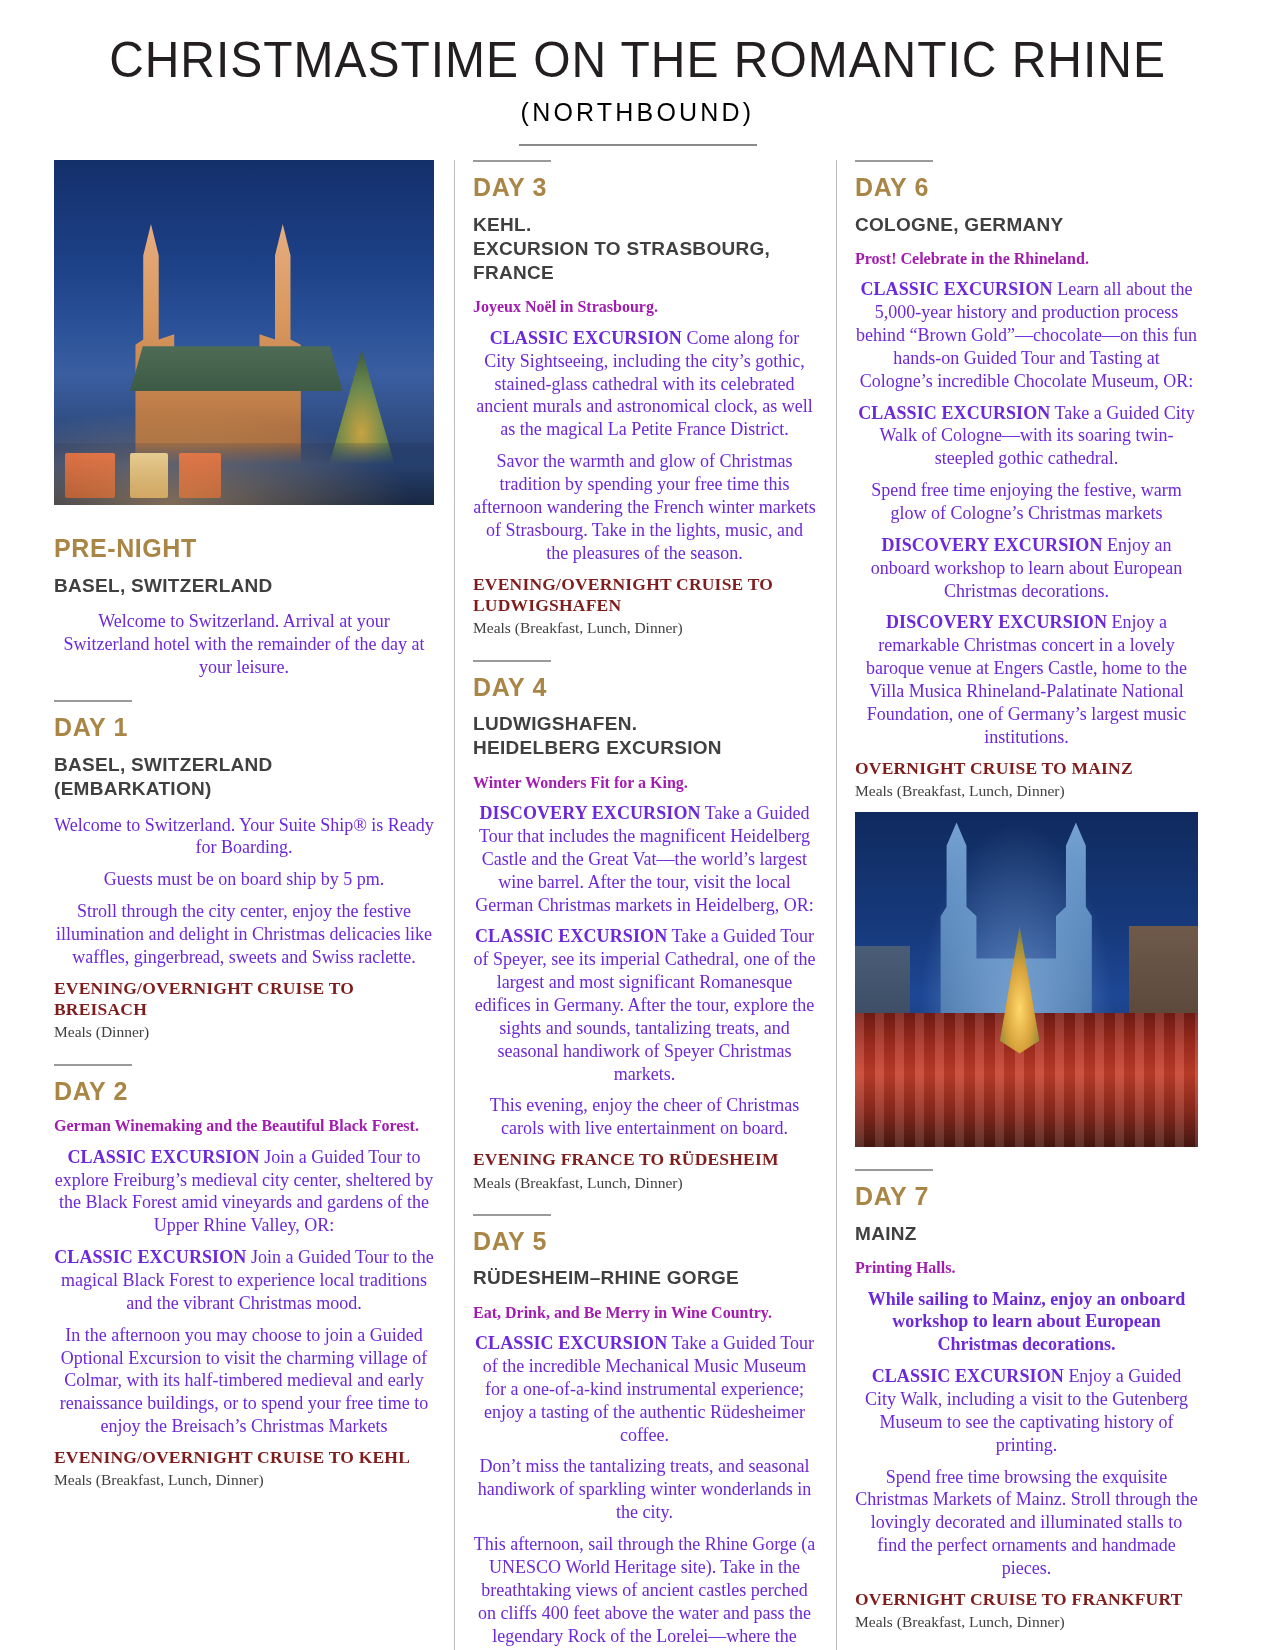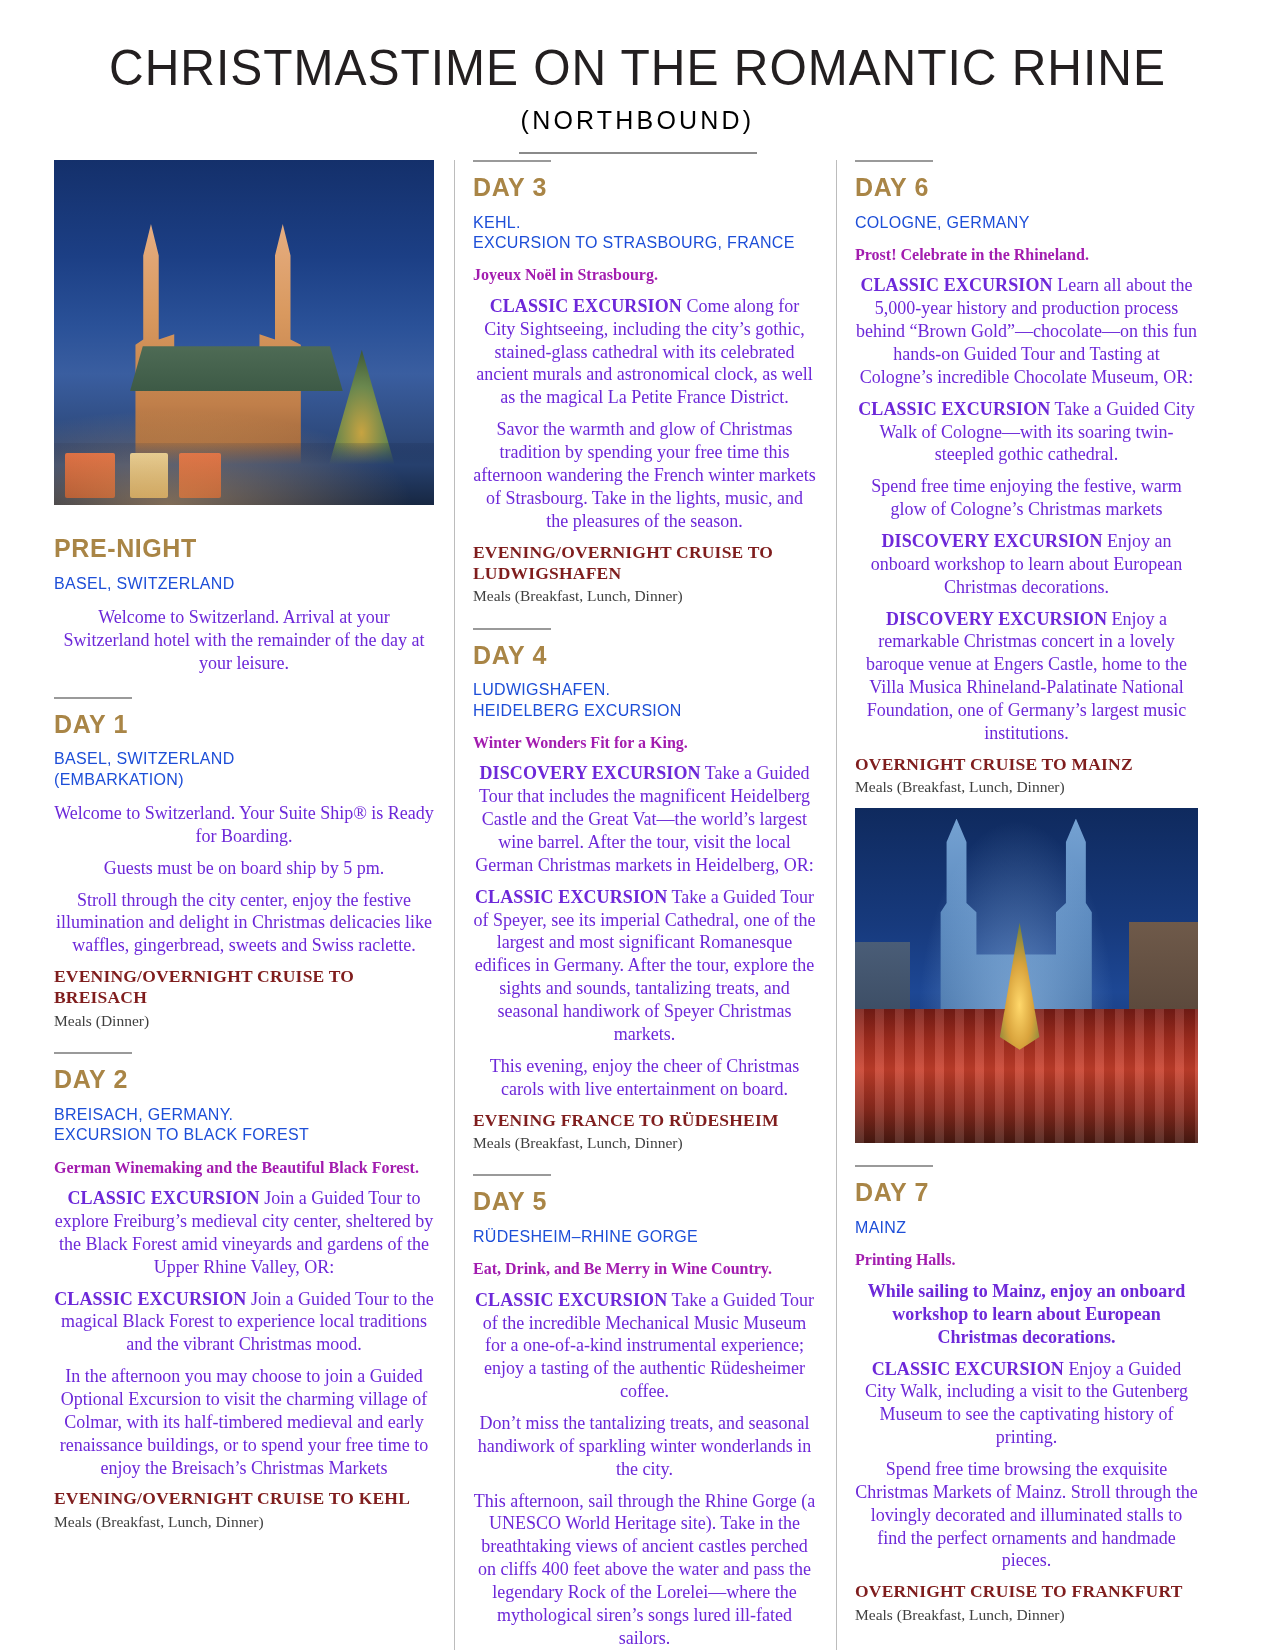--- a/index.html
+++ b/index.html
@@ -10,21 +10,21 @@
     background: #ffffff;
     font-family: "Liberation Serif", serif;
     color: #1b1b1b;
     overflow: hidden;
   }
 
   .page {
     width: 1275px;
     height: 1650px;
     position: relative;
-    padding: 8px;
+    padding: 0;
   }
 
   
   .header {
     text-align: center;
     padding-top: 34px;
   }
   .main-title {
     font-family: "Liberation Sans", sans-serif;
     font-weight: 300;
@@ -169,24 +169,24 @@
     font-weight: 700;
     font-size: 25px;
     letter-spacing: 0.6px;
     color: #a98546;
     line-height: 1.1;
     margin-bottom: 11px;
     margin-top: 9px;
   }
   .day-place {
     font-family: "Liberation Sans", sans-serif;
-    font-weight: 400;
-    font-size: 16px;
+    font-weight: 700;
+    font-size: 19px;
     letter-spacing: 0.3px;
-    color: #1d4ed8;
+    color: #404040;
     line-height: 1.28;
     margin-bottom: 12px;
     white-space: pre-line;
   }
   .tagline {
     font-weight: bold;
     font-size: 16px;
     line-height: 1.28;
     margin-bottom: 9px;
     color: #a21caf;
@@ -260,22 +260,20 @@
         <div class="para">Welcome to Switzerland. Your Suite Ship® is Ready for Boarding.</div>
         <div class="para">Guests must be on board ship by 5 pm.</div>
         <div class="para">Stroll through the city center, enjoy the festive illumination and delight in Christmas delicacies like waffles, gingerbread, sweets and Swiss raclette.</div>
         <div class="cruise">EVENING/OVERNIGHT CRUISE TO BREISACH</div>
         <div class="meals">Meals (Dinner)</div>
       </div>
 
       <div class="day-block">
         <div class="day-rule"></div>
         <div class="day-label">DAY 2</div>
-        <div class="day-place">BREISACH, GERMANY.
-EXCURSION TO BLACK FOREST</div>
         <div class="tagline">German Winemaking and the Beautiful Black Forest.</div>
         <div class="para"><span class="exc">CLASSIC EXCURSION</span> Join a Guided Tour to explore Freiburg’s medieval city center, sheltered by the Black Forest amid vineyards and gardens of the Upper Rhine Valley, OR:</div>
         <div class="para"><span class="exc">CLASSIC EXCURSION</span> Join a Guided Tour to the magical Black Forest to experience local traditions and the vibrant Christmas mood.</div>
         <div class="para">In the afternoon you may choose to join a Guided Optional Excursion to visit the charming village of Colmar, with its half-timbered medieval and early renaissance buildings, or to spend your free time to enjoy the Breisach’s Christmas Markets</div>
         <div class="cruise">EVENING/OVERNIGHT CRUISE TO KEHL</div>
         <div class="meals">Meals (Breakfast, Lunch, Dinner)</div>
       </div>
     </div>
 
     <div class="col col-2">

